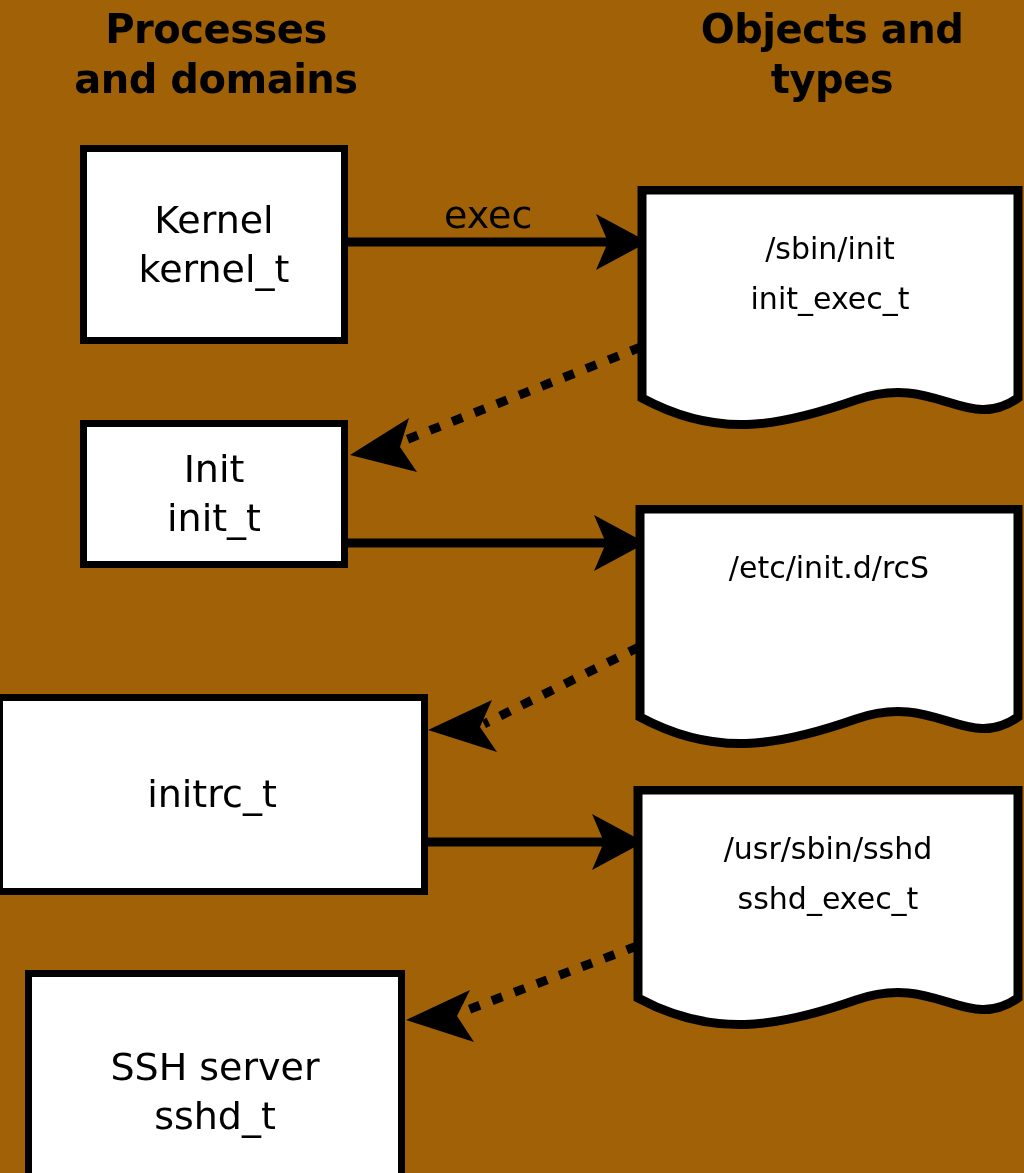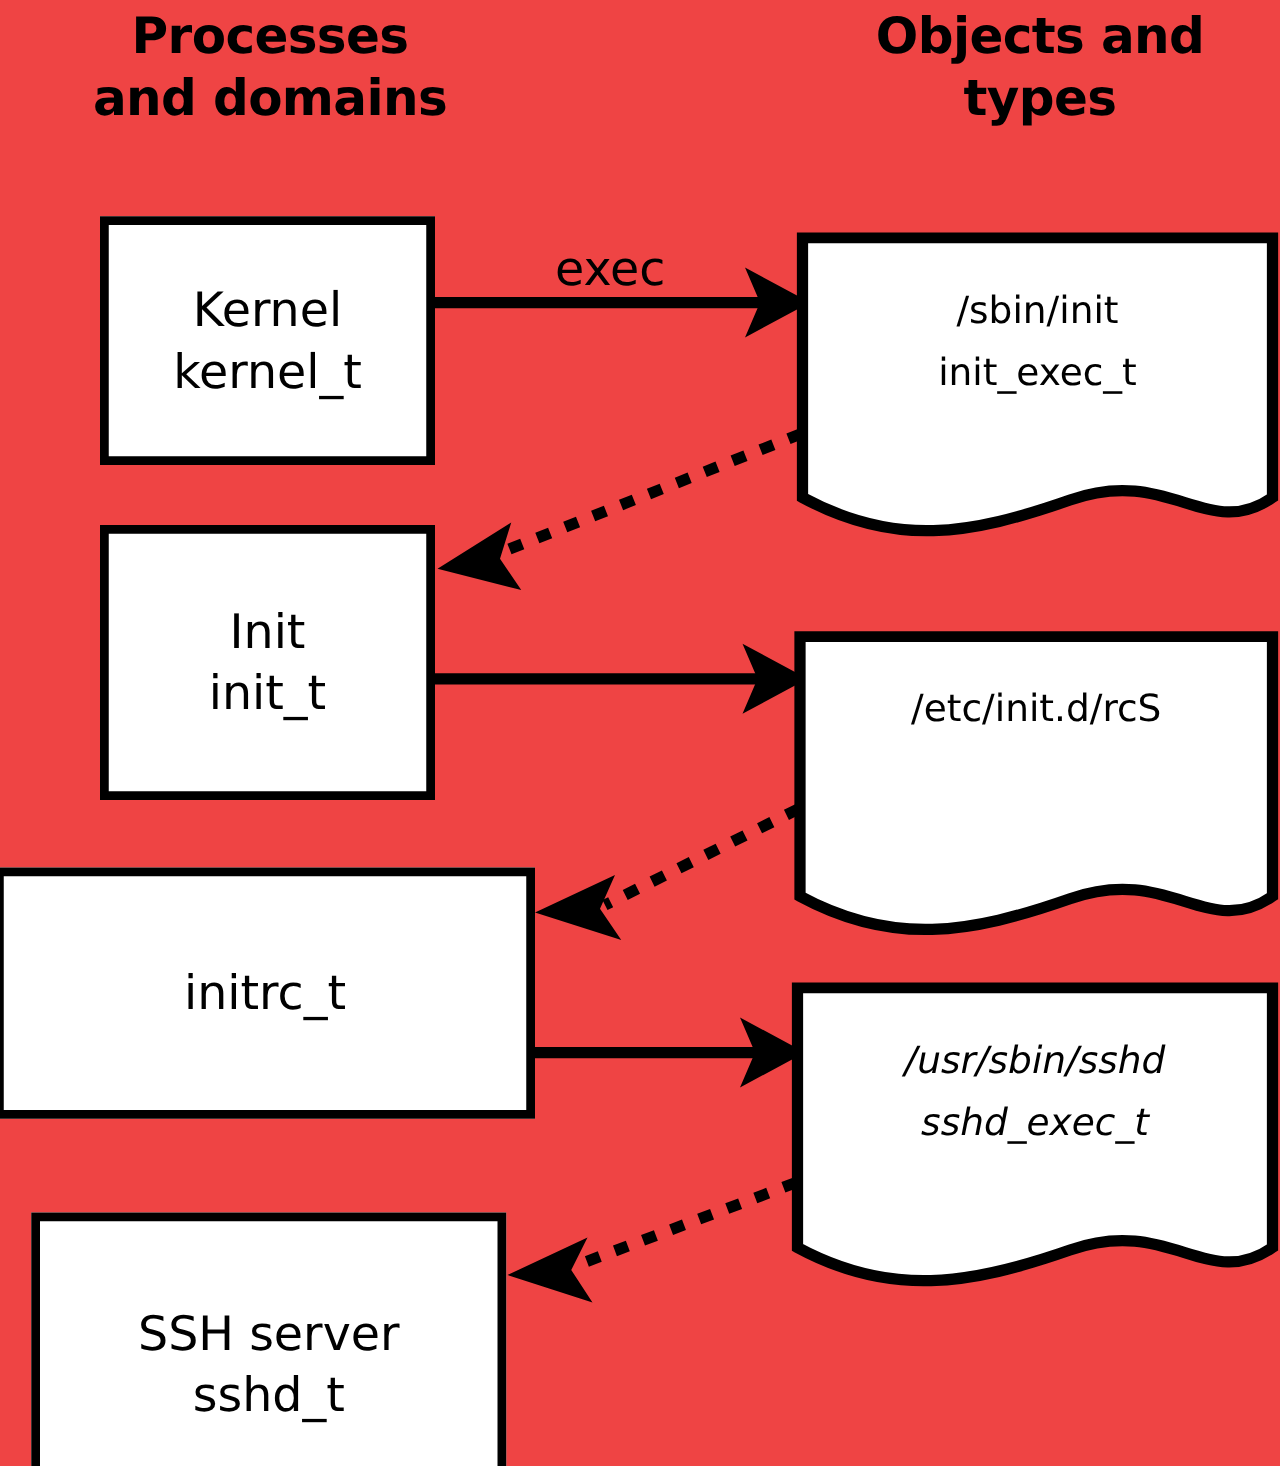--- a/index.html
+++ b/index.html
@@ -5,21 +5,21 @@
 <style>
   html, body {
     margin: 0;
     padding: 0;
     background: #ffffff;
   }
   #stage {
     position: relative;
     width: 1024px;
     height: 1173px;
-    background: #ef4444;
+    background: #a16207;
     overflow: hidden;
     font-family: "DejaVu Sans", sans-serif;
   }
 
   
   .col-head {
     position: absolute;
     text-align: center;
     font-weight: bold;
     font-size: 40px;
@@ -130,26 +130,26 @@
 
     
     <g>
       <line x1="637" y1="946" x2="462" y2="1012" stroke="#000000" stroke-width="9" stroke-dasharray="11 13" stroke-linecap="butt"></line>
       <polygon points="470,990 406,1020 474,1042 457,1016" fill="#000000"></polygon>
     </g>
   </svg>
 
   <div class="edge-label" style="left:444px; top:194px;">exec</div>
 
-  <div class="proc-box" id="box-kernel" style="left:80px; top:145px; width:268px; height:199px;margin-top:28px;">
+  <div class="proc-box" id="box-kernel" style="left:80px; top:145px; width:268px; height:199px;">
     <span class="ln">Kernel</span>
     <span class="ln">kernel_t</span>
   </div>
 
-  <div class="proc-box" id="box-init" style="left:80px; top:420px; width:268px; height:220px;">
+  <div class="proc-box" id="box-init" style="left:80px; top:420px; width:268px; height:148px;">
     <span class="ln">Init</span>
     <span class="ln">init_t</span>
   </div>
 
   <div class="proc-box" id="box-initrc" style="left:-4px; top:694px; width:432px; height:201px;">
     <span class="ln">initrc_t</span>
   </div>
 
   <div class="proc-box" id="box-sshd" style="left:25px; top:970px; width:380px; height:244px;">
     <span class="ln">SSH server</span>
@@ -172,21 +172,21 @@
     <svg width="390" height="250" viewBox="0 0 390 250" aria-hidden="true">
       <path d="M 6 4 L 384 4 L 384 212
                C 332 248 302 186 222 214
                C 142 242 80 252 6 212 Z" fill="#ffffff" stroke="#000000" stroke-width="9" stroke-linejoin="miter"></path>
     </svg>
     <div class="doc-text" style="top:38px;">
       <span class="ln">/etc/init.d/rcS</span>
     </div>
   </div>
 
-  <div class="doc-shape" id="doc-sshd-exec" style="left:632px; top:786px;font-style:italic;">
+  <div class="doc-shape" id="doc-sshd-exec" style="left:632px; top:786px;">
     <svg width="392" height="250" viewBox="0 0 392 250" aria-hidden="true">
       <path d="M 6 4 L 386 4 L 386 212
                C 334 248 304 186 224 214
                C 144 242 80 252 6 212 Z" fill="#ffffff" stroke="#000000" stroke-width="9" stroke-linejoin="miter"></path>
     </svg>
     <div class="doc-text" style="top:38px;">
       <span class="ln">/usr/sbin/sshd</span>
       <span class="ln">sshd_exec_t</span>
     </div>
   </div>

